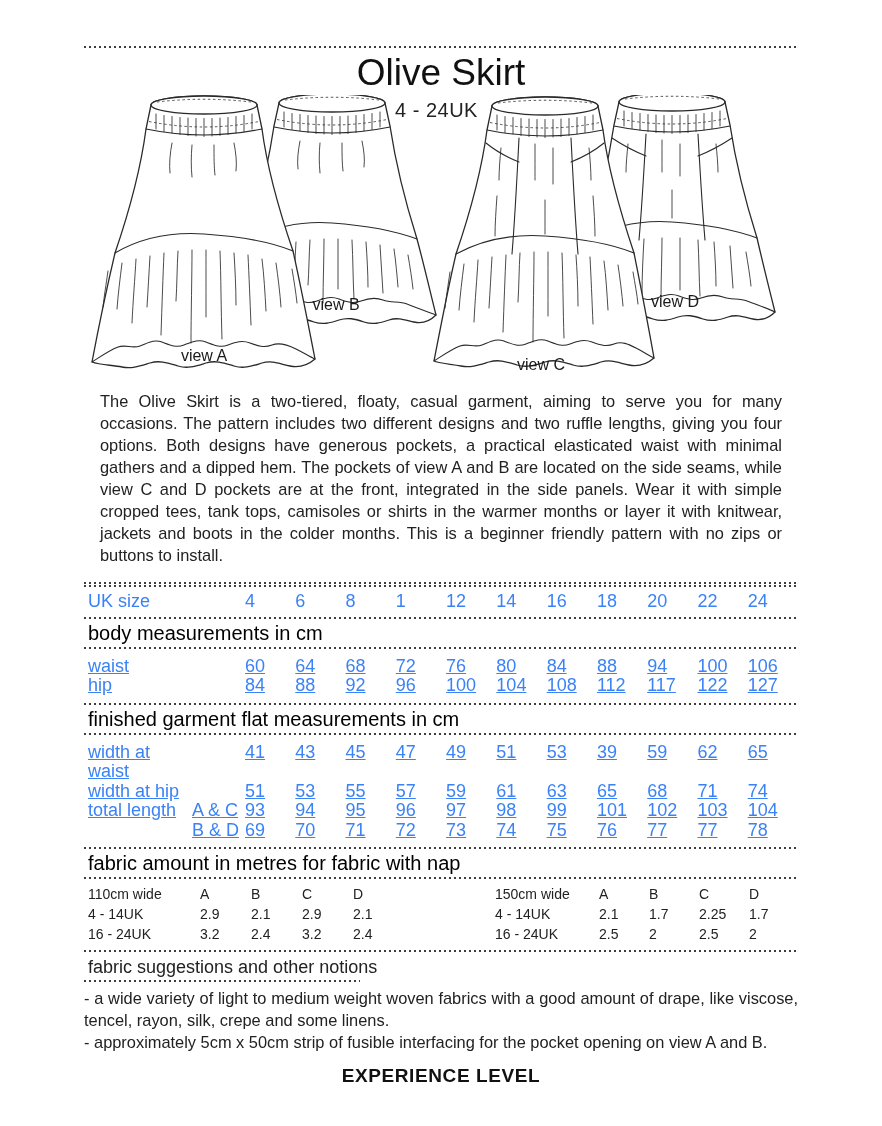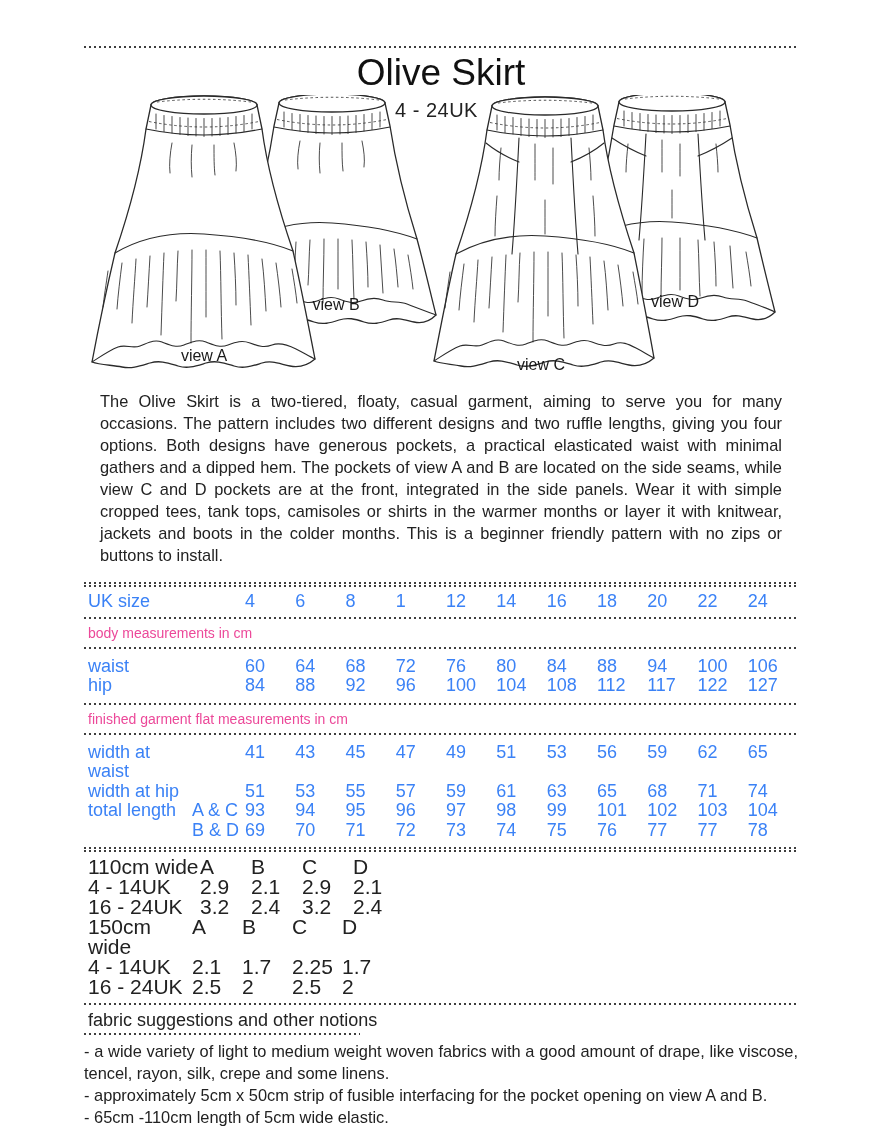--- a/index.html
+++ b/index.html
@@ -22,31 +22,31 @@
   .illustration { position:relative; height:292px; }
   .illustration svg { position:absolute; left:0; top:0; }
   .size-range {
     position:absolute; left:0; right:9px; top:4px; text-align:center;
     font-size:20px; color:#222; letter-spacing:0.5px;
   }
   .para { font-size:16.4px; line-height:22px; text-align:justify; margin:16px; color:#222; }
   .desc { margin-top:3px; }
   .note { margin-top:6px; margin-bottom:6px; }
   .mt8 { margin-top:8px; }
-  .sec-header { font-size:14px; line-height:22px; padding:2px 0 3px 4px; color:#ec4899; }
+  .sec-header { font-size:20px; line-height:22px; padding:2px 0 3px 4px; color:#000000; }
   
   .sizegrid { display:grid; grid-template-columns:104px 53px repeat(11,1fr); font-size:18px; line-height:19.5px; padding:2px 0 3px 4px; color:#3b82f6; }
   .sizegrid .lbl { grid-column:1 / span 2; }
   .sizegrid .lbl1 { grid-column:1; }
   .sizegrid .var { grid-column:2; }
   .sizegrid span { display:block; }
-  .pad-v { padding-top:7px; padding-bottom:7px; }
+  .pad-v { padding-top:7px; padding-bottom:7px;text-decoration:underline; }
   .ukrow { padding-top:4px; padding-bottom:5px; }
   
-  .fabricwrap { display:flex; padding:4px 0 6px 4px; font-size:21px; line-height:20px; color:#222;flex-direction:column; }
+  .fabricwrap { display:flex; padding:4px 0 6px 4px; font-size:14px; line-height:20px; color:#222; }
   .fabtable { display:grid; }
   .fabtable.left { grid-template-columns:112px 51px 51px 51px 51px; margin-right:91px; }
   .fabtable.right { grid-template-columns:104px 50px 50px 50px 50px; }
   .suggest-header { font-size:18px; line-height:22px; padding:3px 0 2px 4px; color:#222; }
   .notions { margin-top:5px; }
   .notions p { margin:0; }
   .experience { text-align:center; margin-top:12px; }
   .experience .xlabel { font-size:19px; font-weight:700; letter-spacing:0.6px; color:#111; }
   
   svg .ln { stroke:#2a2a2a; fill:none; stroke-width:1.1; stroke-linecap:round; }
@@ -208,21 +208,21 @@
   <div class="sizegrid pad-v">
     <span class="lbl1">width at waist</span>
     <span class="var"></span>
     <span>41</span>
     <span>43</span>
     <span>45</span>
     <span>47</span>
     <span>49</span>
     <span>51</span>
     <span>53</span>
-    <span>56</span>
+    <span>39</span>
     <span>59</span>
     <span>62</span>
     <span>65</span>
 
     <span class="lbl1">width at hip</span>
     <span class="var"></span>
     <span>51</span>
     <span>53</span>
     <span>55</span>
     <span>57</span>
@@ -258,20 +258,21 @@
     <span>74</span>
     <span>75</span>
     <span>76</span>
     <span>77</span>
     <span>77</span>
     <span>78</span>
   </div>
 
   <hr class="rule">
 
+  <div class="sec-header">fabric amount in metres for fabric with nap</div>
 
   <hr class="rule">
 
   <div class="fabricwrap">
     <div class="fabtable left">
       <span>110cm wide</span>
       <span>A</span>
       <span>B</span>
       <span>C</span>
       <span>D</span>
@@ -311,21 +312,20 @@
   </div>
 
   <hr class="rule">
 
   <div class="suggest-header">fabric suggestions and other notions</div>
   <hr class="rule short">
 
   <div class="notions">
     <p class="para">- a wide variety of light to medium weight woven fabrics with a good amount of drape, like viscose, tencel, rayon, silk, crepe and some linens.</p>
     <p class="para">- approximately 5cm x 50cm strip of fusible interfacing for the pocket opening on view A and B.</p>
-    <p class="para">- 65cm -110cm length of 5cm wide elastic.</p>
   </div>
 
   <div class="experience">
     <div class="xlabel">EXPERIENCE LEVEL</div>
 
   </div>
 
 </div>
 
 </body></html>

